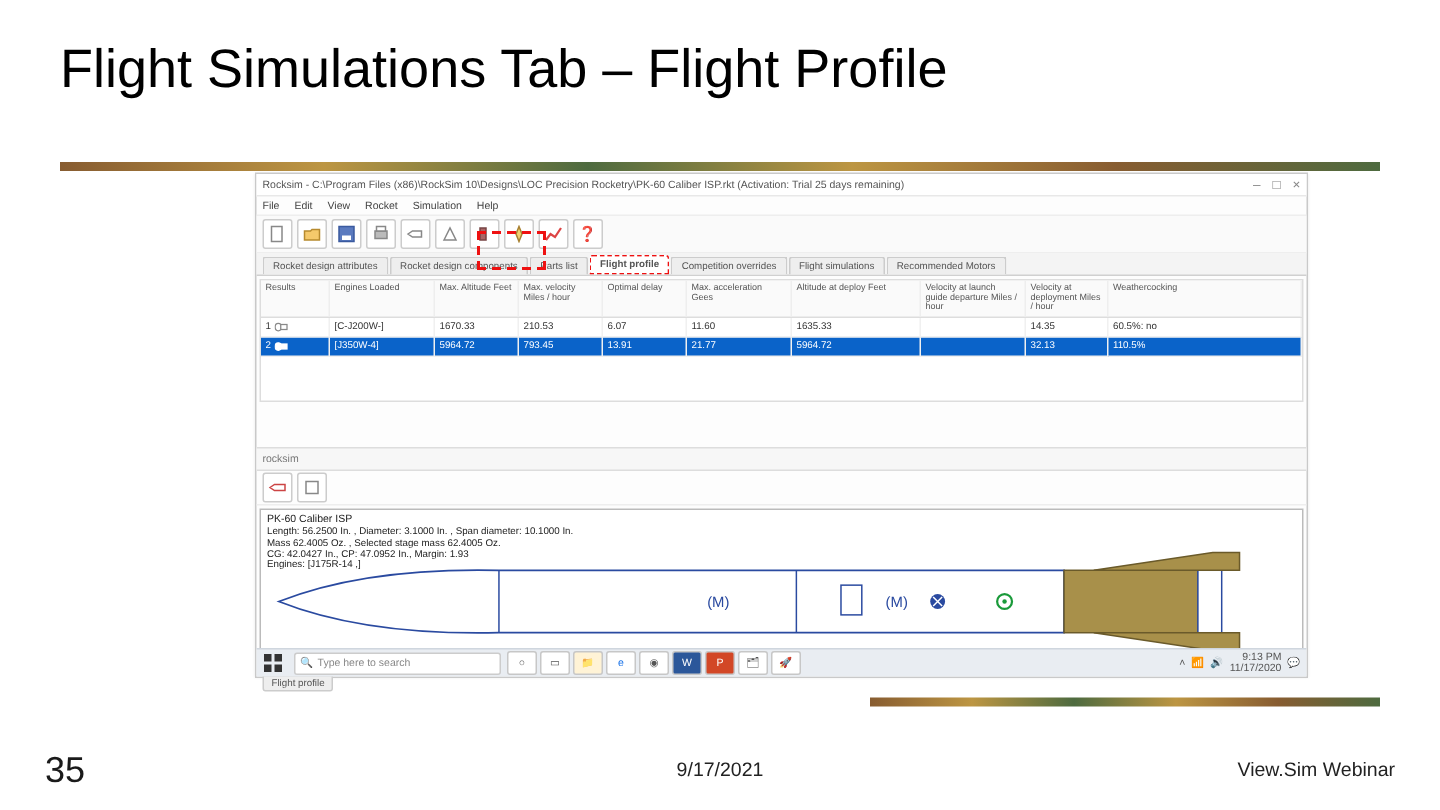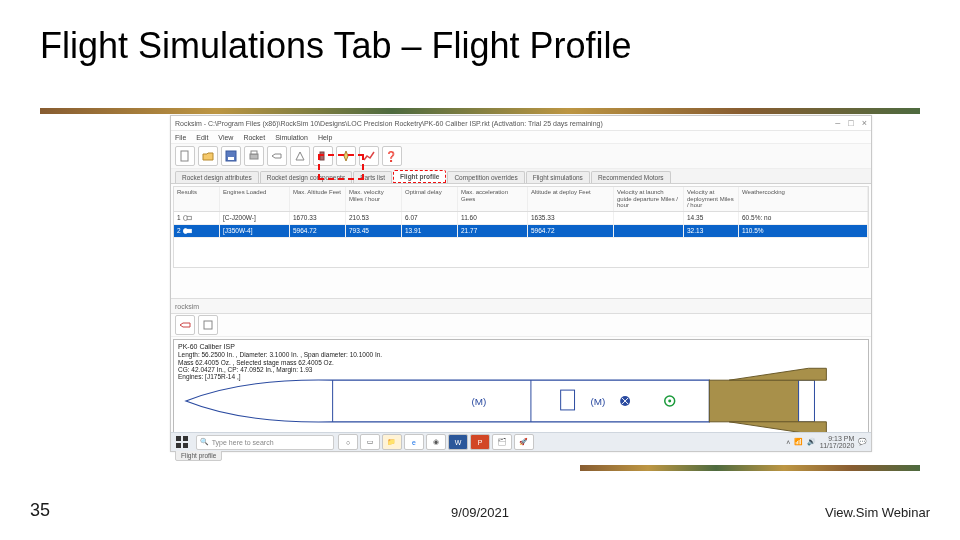--- a/index.html
+++ b/index.html
@@ -1,20 +1,20 @@
 <!DOCTYPE html>
 <html><head>
 <meta charset="utf-8">
 <style>
 html,body{margin:0;padding:0;width:960px;height:540px;background:#fff;font-family:Arial,Helvetica,sans-serif;overflow:hidden}
 .slide{position:relative;width:960px;height:460px}
 .title{position:absolute;left:40px;top:25px;font-size:36px;font-weight:400;color:#000}
 .divider{position:absolute;left:40px;top:108px;width:880px;height:6px;background:linear-gradient(90deg,#7a4a1a,#b58a2e 20%,#3a5a2a 40%,#b58a2e 60%,#7a4a1a 80%,#3a5a2a);opacity:.9}
 .divider2{position:absolute;left:580px;top:465px;width:340px;height:6px;background:linear-gradient(90deg,#7a4a1a,#b58a2e 20%,#3a5a2a 40%,#b58a2e 60%,#7a4a1a 80%,#3a5a2a);opacity:.9}
-.slidenum{position:absolute;left:30px;top:500px;font-size:18px;color:#1a1a1a}
+.slidenum{position:absolute;left:30px;top:500px;font-size:24px;color:#1a1a1a}
 .dt{position:absolute;left:50%;top:505px;transform:translateX(-50%);font-size:13px;color:#222}
 .foot{position:absolute;right:30px;top:505px;font-size:13px;color:#222}
 .app{position:absolute;left:170px;top:115px;width:700px;height:335px;border:1px solid #c9c9c9;background:#fdfdfd;box-shadow:0 0 2px rgba(0,0,0,.1)}
 .titlebar{height:14px;background:#fff;border-bottom:1px solid #e8e8e8;font-size:7px;color:#555;padding:0 4px;display:flex;align-items:center;justify-content:space-between}
 .wc{display:flex;gap:8px;font-size:9px;color:#888}
 .menubar{height:12px;font-size:7px;color:#444;padding:0 4px;display:flex;gap:10px;align-items:center;border-bottom:1px solid #eee}
 .toolbar-row{height:22px;display:flex;align-items:center;gap:3px;padding:1px 4px;border-bottom:1px solid #eee;background:#fafafa}
 .tb{width:18px;height:18px;background:#fff;border:1px solid #ccc;border-radius:2px;display:flex;align-items:center;justify-content:center;font-size:10px;color:#666}
 .tb svg{width:12px;height:12px}
 .red-box{position:absolute;border:2px dashed #e11;pointer-events:none}
@@ -45,21 +45,21 @@
 .tray{margin-left:auto;display:flex;align-items:center;gap:4px;padding-right:4px}
 </style>
 </head>
 <body>
 
 <div class="slide">
   <div class="title">Flight Simulations Tab – Flight Profile</div>
   <div class="divider"></div>
   <div class="divider2"></div>
   <div class="slidenum">35</div>
-  <div class="dt">9/09/2021</div>
+  <div class="dt">9/17/2021</div>
   <div class="foot">View.Sim Webinar</div>
 
   <div class="app">
     <div class="titlebar">
       <span>Rocksim - C:\Program Files (x86)\RockSim 10\Designs\LOC Precision Rocketry\PK-60 Caliber ISP.rkt  (Activation: Trial 25 days remaining)</span>
       <span class="wc">
         <span>–</span>
         <span>□</span>
         <span>×</span>
       </span>

